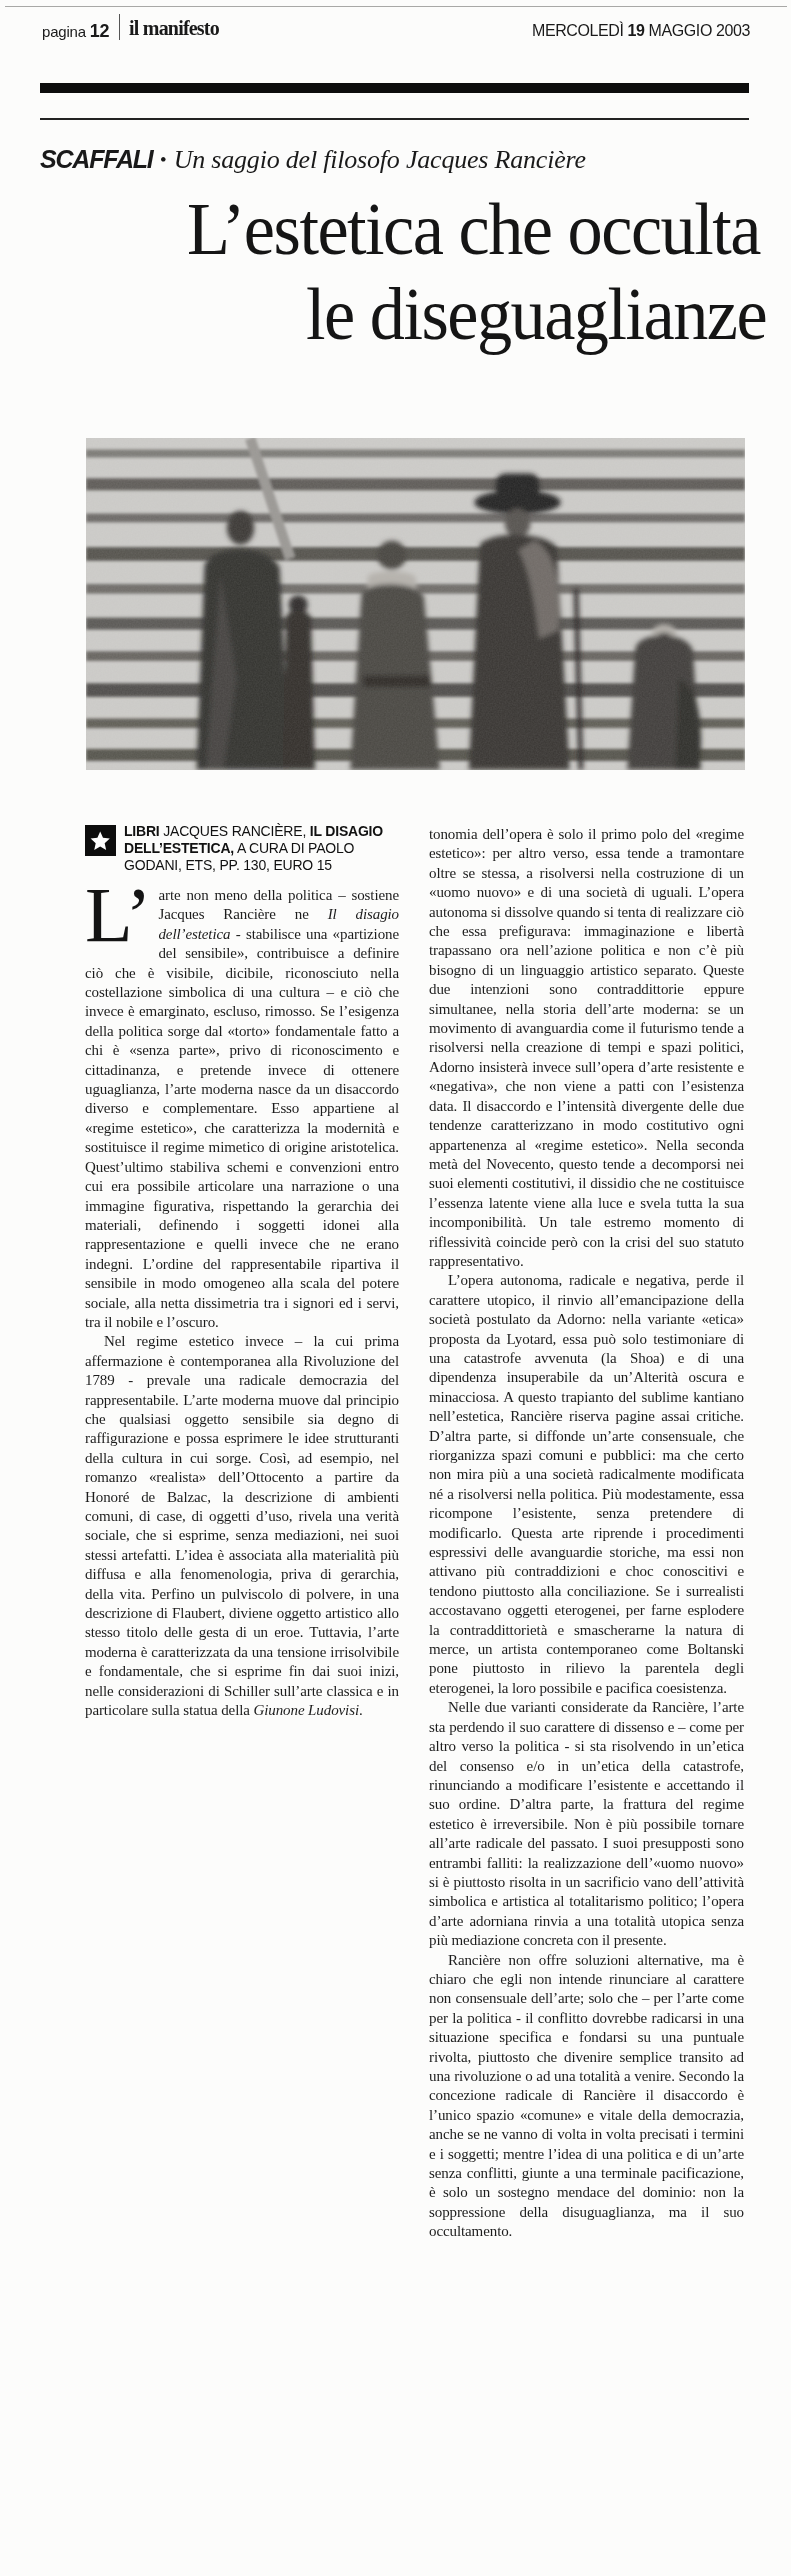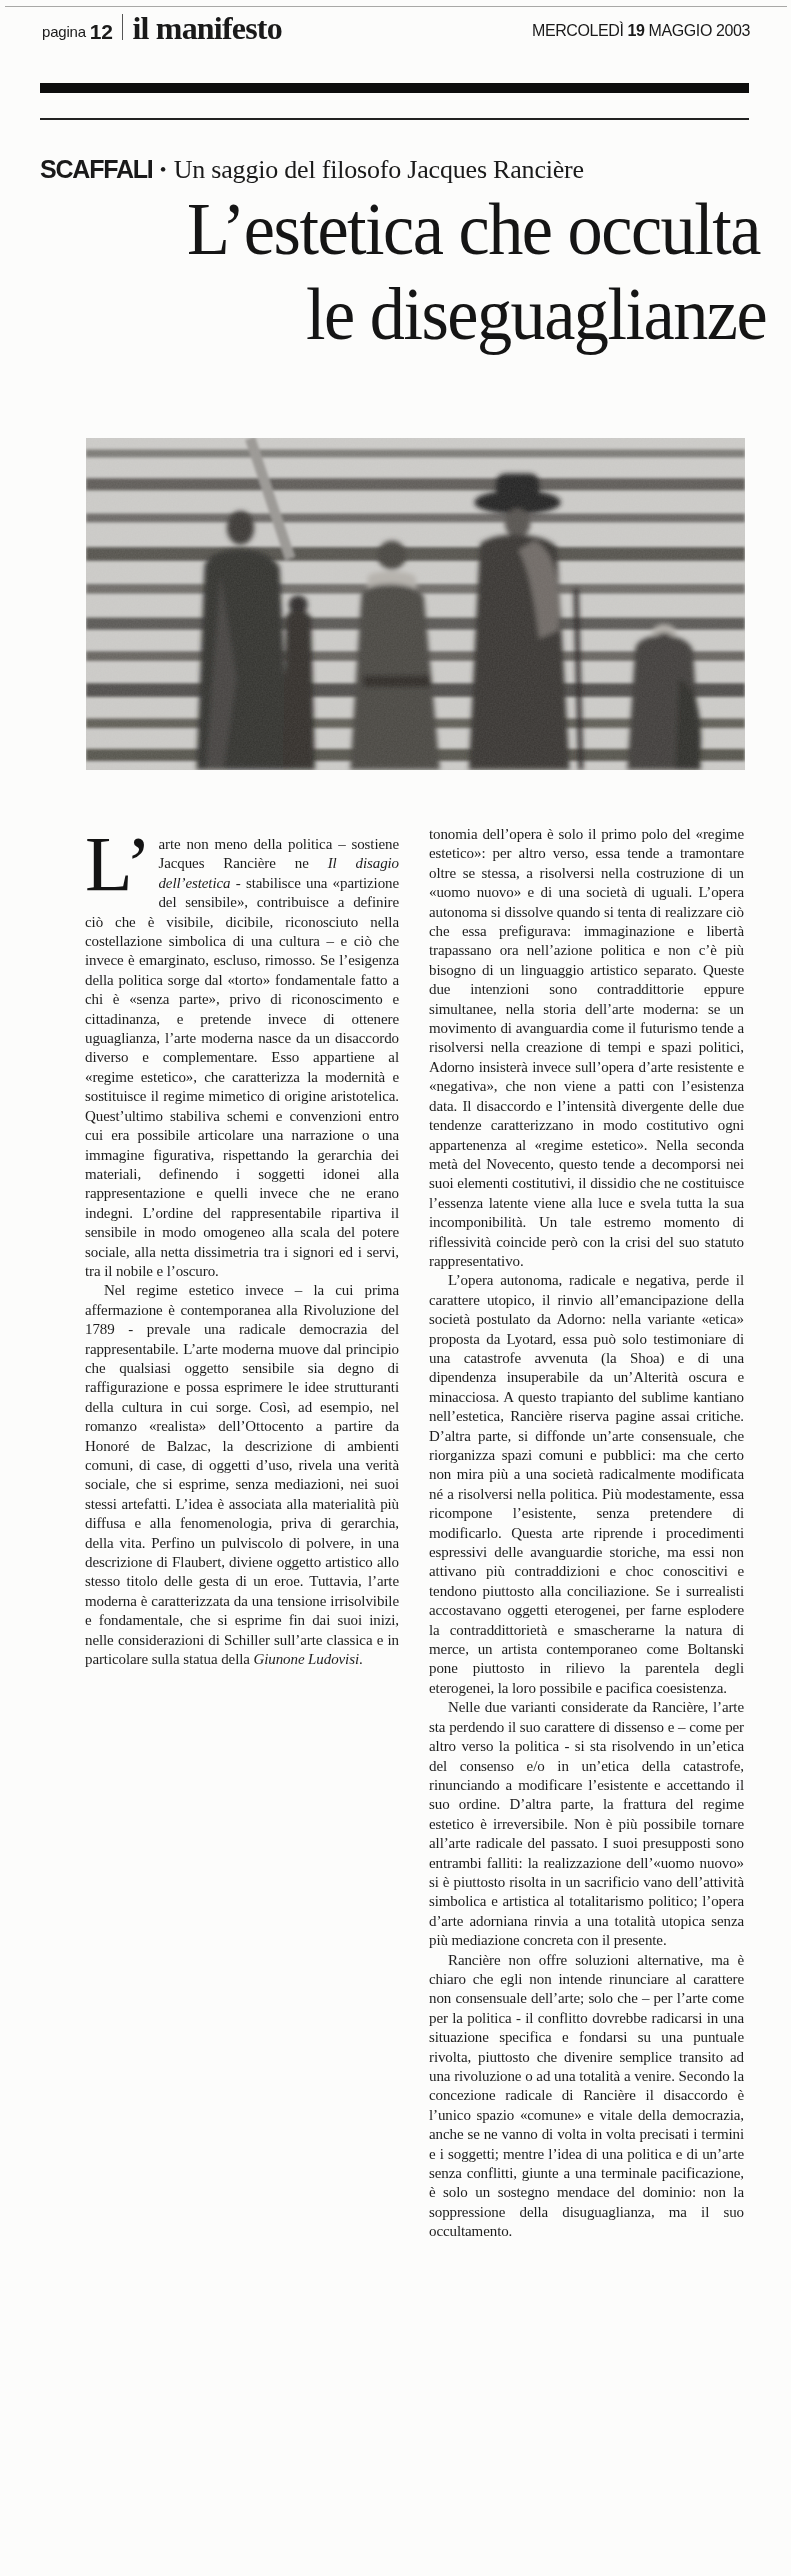--- a/index.html
+++ b/index.html
@@ -8,30 +8,30 @@
     background:#fcfcfb; color:#1a1a1a; overflow:hidden;
     font-family:"Liberation Serif","DejaVu Serif",serif;
     padding-left:31px;
   }
 
   
   .top-hairline { position:absolute; top:6.4px; left:4.8px; width:782px; height:0.8px; background:#a8a8a6; }
   .header { position:absolute; top:14.4px; left:42px; width:708px; display:flex; justify-content:space-between; align-items:flex-end; }
   .header-left { display:flex; align-items:flex-end; }
   .pagina-label { font-family:"Liberation Sans",sans-serif; font-size:15px; line-height:17.6px; letter-spacing:-0.2px; }
-  .page-number  { font-family:"Liberation Sans",sans-serif; font-size:21px; line-height:17.6px; font-weight:bold; margin-left:4px; letter-spacing:-0.4px; }
+  .page-number  { font-family:"Liberation Sans",sans-serif; font-size:18px; line-height:17.6px; font-weight:bold; margin-left:4px; letter-spacing:-0.4px; }
   .header-divider { width:0.8px; height:26px; background:#555; margin:0 9.6px; align-self:flex-end; }
-  .masthead { font-family:"Liberation Serif",serif; font-weight:bold; font-size:32px; line-height:24px; letter-spacing:-0.8px; }
+  .masthead { font-family:"Liberation Serif",serif; font-weight:bold; font-size:20px; line-height:24px; letter-spacing:-0.8px; }
   .header-date { font-family:"Liberation Sans",sans-serif; font-size:16px; line-height:18.4px; letter-spacing:-0.4px; }
   .header-date .b { font-weight:bold;text-align:center; }
   .rule-thick { position:absolute; top:83px; left:40px; width:709px; height:9.6px; background:#0d0d0d; }
   .rule-thin  { position:absolute; top:118px; left:40px; width:709px; height:1.6px; background:#222; }
 
   
-  .kicker { position:absolute; top:155px; left:40px; white-space:nowrap; }
+  .kicker { position:absolute; top:145px; left:40px; white-space:nowrap;font-style:italic; }
   .kicker-section { font-family:"Liberation Sans",sans-serif; font-weight:bold; font-size:25px; letter-spacing:-1.2px; }
   .kicker-bullet  { font-size:19px; margin:0 7.2px; vertical-align:2.4px; }
   .kicker-title   { font-family:"Liberation Serif",serif; font-size:26px; letter-spacing:-0.2px; }
   .headline { position:absolute; top:187px; left:37px; width:753px;text-align:right; }
   .headline-line { display:inline-block; font-size:74px; line-height:85px; letter-spacing:-1.6px; transform:scaleX(0.95); transform-origin:left; white-space:nowrap; color:#151515; }
 
   
   .photo { position:absolute; top:438px; left:86px; width:659px; height:332px; background:#c9c8c5; }
 
   
@@ -145,20 +145,28 @@
         <ellipse cx="722" cy="244" rx="15" ry="12" fill="#b2afa9"></ellipse>
         <circle cx="722" cy="256" r="13" fill="#3a3734"></circle>
         <path d="M686,262 C692,240 752,240 758,266 L768,414 L676,414 Z" fill="#413e3a"></path>
         <path d="M740,300 C766,310 772,360 766,414 L736,414 Z" fill="#2f2d2a"></path>
       </g>
       <rect x="0" y="0" width="823" height="414" filter="url(#grain)" opacity="0.5"></rect>
     </svg>
   </div>
 
   <div class="col-left">
+    <div class="book-box">
+      <span class="star-box">
+        <svg width="22.4" height="22.4" viewBox="0 0 24 24">
+            <polygon points="12,1.5 15,8.4 22.3,9.2 16.8,14.1 18.4,21.4 12,17.6 5.6,21.4 7.2,14.1 1.7,9.2 9,8.4" fill="#ffffff"></polygon>
+          </svg>
+      </span>
+      <span><span class="b">LIBRI </span><span>JACQUES RANCIÈRE, </span><span class="b">IL DISAGIO DELL’ESTETICA,</span><span> A CURA DI PAOLO GODANI, ETS, PP. 130, EURO 15</span></span>
+    </div>
     <div class="article">
         <p><span class="dropcap">L’</span><span>arte non meno della politica – sostiene Jacques Rancière ne </span><span class="it">Il disagio dell’estetica</span><span> - stabilisce una «partizione del sensibile», contribuisce a definire ciò che è visibile, dicibile, riconosciuto nella costellazione simbolica di una cultura – e ciò che invece è emarginato, escluso, rimosso. Se l’esigenza della politica sorge dal «torto» fondamentale fatto a chi è «senza parte», privo di riconoscimento e cittadinanza, e pretende invece di ottenere uguaglianza, l’arte moderna nasce da un disaccordo diverso e complementare. Esso appartiene al «regime estetico», che caratterizza la modernità e sostituisce il regime mimetico di origine aristotelica. Quest’ultimo stabiliva schemi e convenzioni entro cui era possibile articolare una narrazione o una immagine figurativa, rispettando la gerarchia dei materiali, definendo i soggetti idonei alla rappresentazione e quelli invece che ne erano indegni. L’ordine del rappresentabile ripartiva il sensibile in modo omogeneo alla scala del potere sociale, alla netta dissimetria tra i signori ed i servi, tra il nobile e l’oscuro.</span></p>
         <p class="indent"><span>Nel regime estetico invece – la cui prima affermazione è contemporanea alla Rivoluzione del 1789 - prevale una radicale democrazia del rappresentabile. L’arte moderna muove dal principio che qualsiasi oggetto sensibile sia degno di raffigurazione e possa esprimere le idee strutturanti della cultura in cui sorge. Così, ad esempio, nel romanzo «realista» dell’Ottocento a partire da Honoré de Balzac, la descrizione di ambienti comuni, di case, di oggetti d’uso, rivela una verità sociale, che si esprime, senza mediazioni, nei suoi stessi artefatti. L’idea è associata alla materialità più diffusa e alla fenomenologia, priva di gerarchia, della vita. Perfino un pulviscolo di polvere, in una descrizione di Flaubert, diviene oggetto artistico allo stesso titolo delle gesta di un eroe. Tuttavia, l’arte moderna è caratterizzata da una tensione irrisolvibile e fondamentale, che si esprime fin dai suoi inizi, nelle considerazioni di Schiller sull’arte classica e in particolare sulla statua della </span><span class="it">Giunone Ludovisi</span><span>.</span></p>
       </div>
   </div>
 
   <div class="col-right">
       <p><span>tonomia dell’opera è solo il primo polo del «regime estetico»: per altro verso, essa tende a tramontare oltre se stessa, a risolversi nella costruzione di un «uomo nuovo» e di una società di uguali. L’opera autonoma si dissolve quando si tenta di realizzare ciò che essa prefigurava: immaginazione e libertà trapassano ora nell’azione politica e non c’è più bisogno di un linguaggio artistico separato. Queste due intenzioni sono contraddittorie eppure simultanee, nella storia dell’arte moderna: se un movimento di avanguardia come il futurismo tende a risolversi nella creazione di tempi e spazi politici, Adorno insisterà invece sull’opera d’arte resistente e «negativa», che non viene a patti con l’esistenza data. Il disaccordo e l’intensità divergente delle due tendenze caratterizzano in modo costitutivo ogni appartenenza al «regime estetico». Nella seconda metà del Novecento, questo tende a decomporsi nei suoi elementi costitutivi, il dissidio che ne costituisce l’essenza latente viene alla luce e svela tutta la sua incomponibilità. Un tale estremo momento di riflessività coincide però con la crisi del suo statuto rappresentativo.</span></p>
       <p class="indent"><span>L’opera autonoma, radicale e negativa, perde il carattere utopico, il rinvio all’emancipazione della società postulato da Adorno: nella variante «etica» proposta da Lyotard, essa può solo testimoniare di una catastrofe avvenuta (la Shoa) e di una dipendenza insuperabile da un’Alterità oscura e minacciosa. A questo trapianto del sublime kantiano nell’estetica, Rancière riserva pagine assai critiche. D’altra parte, si diffonde un’arte consensuale, che riorganizza spazi comuni e pubblici: ma che certo non mira più a una società radicalmente modificata né a risolversi nella politica. Più modestamente, essa ricompone l’esistente, senza pretendere di modificarlo. Questa arte riprende i procedimenti espressivi delle avanguardie storiche, ma essi non attivano più contraddizioni e choc conoscitivi e tendono piuttosto alla conciliazione. Se i surrealisti accostavano oggetti eterogenei, per farne esplodere la contraddittorietà e smascherarne la natura di merce, un artista contemporaneo come Boltanski pone piuttosto in rilievo la parentela degli eterogenei, la loro possibile e pacifica coesistenza.</span></p>
       <p class="indent"><span>Nelle due varianti considerate da Rancière, l’arte sta perdendo il suo carattere di dissenso e – come per altro verso la politica - si sta risolvendo in un’etica del consenso e/o in un’etica della catastrofe, rinunciando a modificare l’esistente e accettando il suo ordine. D’altra parte, la frattura del regime estetico è irreversibile. Non è più possibile tornare all’arte radicale del passato. I suoi presupposti sono entrambi falliti: la realizzazione dell’«uomo nuovo» si è piuttosto risolta in un sacrificio vano dell’attività simbolica e artistica al totalitarismo politico; l’opera d’arte adorniana rinvia a una totalità utopica senza più mediazione concreta con il presente.</span></p>

